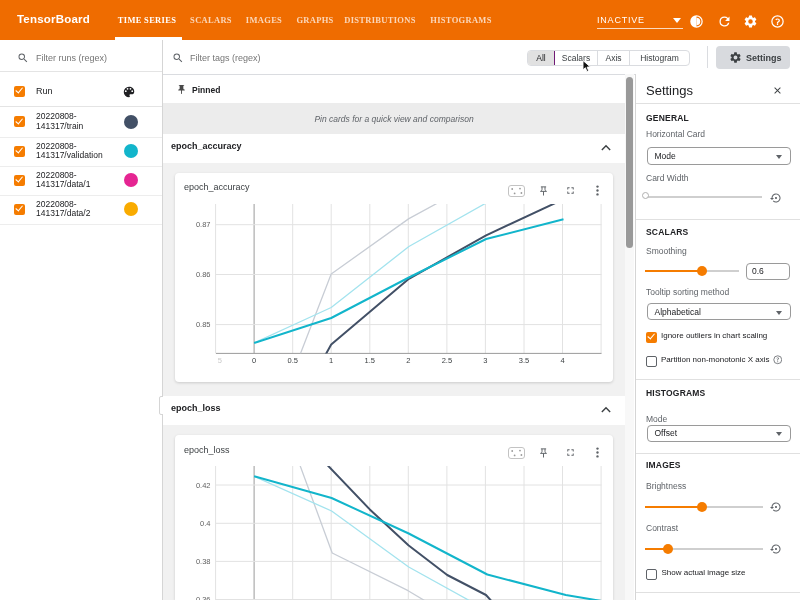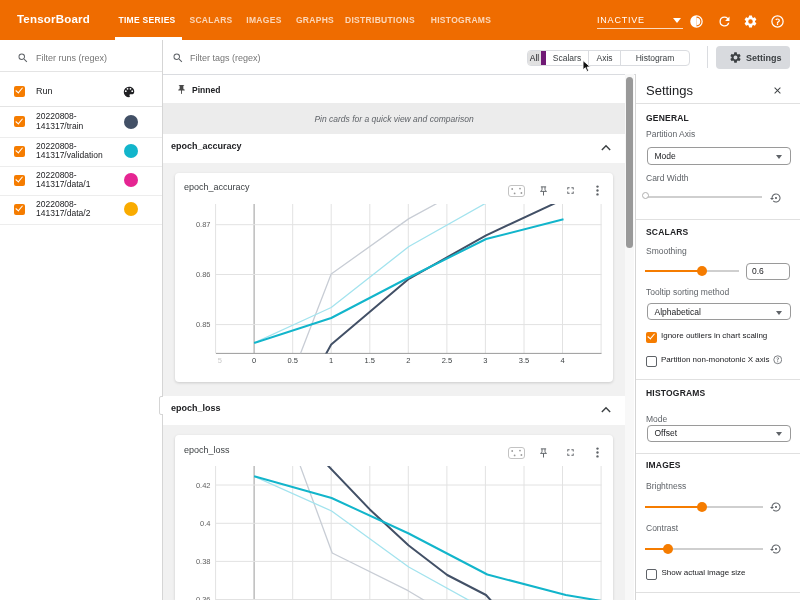--- a/index.html
+++ b/index.html
@@ -6,21 +6,21 @@
   html,body { width:800px; height:600px; overflow:hidden; }
   body { font-family:"Liberation Sans", sans-serif; background:#fff; }
   #app { position:relative; width:800px; height:600px; overflow:hidden; }
   .abs { position:absolute; white-space:nowrap; }
   .chk { position:absolute; width:11px; height:11px; background:#f57c00; border-radius:2px; }
   .chk::after { content:""; position:absolute; left:3px; top:0.6px; width:3.2px; height:6.4px; border:solid #fff; border-width:0 1.6px 1.6px 0; transform:rotate(40deg); }
   .chkoff { position:absolute; width:11px; height:11px; border:1.6px solid #5f6368; border-radius:2px; background:#fff; }
   .selbox { position:absolute; border:1px solid #9a9a9a; border-radius:4px; font-size:8.5px; color:#202124; display:flex; align-items:center; padding-left:7px; background:#fff; white-space:nowrap; }
   .selbox::after { content:""; position:absolute; right:8px; top:6.5px; width:0; height:0; border-left:3.8px solid transparent; border-right:3.8px solid transparent; border-top:4.2px solid #5f6368; }
   .dot { position:absolute; width:14px; height:14px; border-radius:50%; }
-  .tab { position:absolute; top:0; height:40px; display:flex; align-items:center; font-size:8.5px; font-weight:700; letter-spacing:.3px; transform:translateX(-50%); }
+  .tab { position:absolute; top:0; height:40px; display:flex; align-items:center; font-size:8.5px; font-weight:700; letter-spacing:.3px; transform:translateX(-50%);font-family:Liberation Serif, serif; }
   .slab { position:absolute; font-size:8.5px; color:#5f6368; }
   .shead { position:absolute; font-size:8.5px; font-weight:700; color:#202124; letter-spacing:.2px; }
   .clab { position:absolute; font-size:8px; color:#202124; }
 </style>
 </head>
 <body>
 <div id="app">
 
   <div class="abs" style="left:0;top:0;width:800px;height:40px;background:#ef6c00;"></div>
   <div class="abs" style="left:17px;top:13px;color:#fff;font-size:11.5px;font-weight:700;letter-spacing:.2px;">TensorBoard</div>
@@ -86,21 +86,21 @@
   <div class="abs" style="left:158.5px;top:396px;width:6px;height:19px;background:#fff;border:1px solid #d5d5d5;border-radius:2px;"></div>
 
   <div class="abs" style="left:163px;top:40px;width:637px;height:34px;background:#fff;"></div>
   <div class="abs" style="left:163px;top:74px;width:637px;height:1px;background:#dadce0;"></div>
   <svg class="abs" style="left:172px;top:52px;" width="12" height="12" viewBox="0 0 24 24">
       <path fill="#5f6368" d="M15.5 14h-.79l-.28-.27A6.47 6.47 0 0 0 16 9.5 6.5 6.5 0 1 0 9.5 16c1.61 0 3.09-.59 4.23-1.57l.27.28v.79l5 4.99L20.49 19l-4.99-5zm-6 0C7 14 5 12 5 9.5S7 5 9.5 5 14 7 14 9.5 12 14 9.5 14z"></path>
     </svg>
   <div class="abs" style="left:190px;top:53px;font-size:9px;color:#757575;">Filter tags (regex)</div>
 
   <div class="abs" style="left:527px;top:50px;width:163px;height:16px;border:1px solid #dadce0;border-radius:4px;display:flex;background:#fff;">
-    <div style="width:18px;background:#e1e1e1;border-right:5px solid #701a75;display:flex;align-items:center;justify-content:center;font-size:8.5px;color:#202124;border-radius:3px 0 0 3px;">All</div>
+    <div style="width:27px;background:#e1e1e1;border-right:1px solid #701a75;display:flex;align-items:center;justify-content:center;font-size:8.5px;color:#202124;border-radius:3px 0 0 3px;">All</div>
     <div style="width:43px;border-right:1px solid #dadce0;display:flex;align-items:center;justify-content:center;font-size:8.5px;color:#3c4043;">Scalars</div>
     <div style="width:32px;border-right:1px solid #dadce0;display:flex;align-items:center;justify-content:center;font-size:8.5px;color:#3c4043;">Axis</div>
     <div style="flex:1;display:flex;align-items:center;justify-content:center;font-size:8.5px;color:#3c4043;">Histogram</div>
   </div>
   <div class="abs" style="left:707px;top:46px;width:1px;height:22px;background:#dadce0;"></div>
   <div class="abs" style="left:716px;top:45.5px;width:74px;height:23px;background:#d8dade;border-radius:4px;"></div>
   <svg class="abs" style="left:728.5px;top:50.5px;" width="13" height="13" viewBox="0 0 24 24">
       <path fill="#3c4043" d="M19.14 12.94c.04-.3.06-.61.06-.94 0-.32-.02-.64-.07-.94l2.03-1.58a.49.49 0 0 0 .12-.61l-1.92-3.32a.49.49 0 0 0-.59-.22l-2.39.96a7 7 0 0 0-1.62-.94l-.36-2.54a.48.48 0 0 0-.48-.41h-3.84a.48.48 0 0 0-.47.41l-.36 2.54c-.59.24-1.13.57-1.62.94l-2.39-.96a.48.48 0 0 0-.59.22L2.74 8.87c-.12.21-.08.47.12.61l2.03 1.58c-.05.3-.09.63-.09.94s.02.64.07.94l-2.03 1.58a.49.49 0 0 0-.12.61l1.92 3.32c.12.22.37.29.59.22l2.39-.96c.5.38 1.03.7 1.62.94l.36 2.54c.05.24.24.41.48.41h3.84c.24 0 .44-.17.47-.41l.36-2.54c.59-.24 1.13-.56 1.62-.94l2.39.96c.22.08.47 0 .59-.22l1.92-3.32a.49.49 0 0 0-.12-.61l-2.01-1.58zM12 15.6A3.61 3.61 0 0 1 8.4 12 3.61 3.61 0 0 1 12 8.4a3.61 3.61 0 0 1 3.6 3.6 3.61 3.61 0 0 1-3.6 3.6z"></path>
     </svg>
   <div class="abs" style="left:746px;top:52.5px;font-size:9px;font-weight:700;color:#3c4043;">Settings</div>
@@ -252,21 +252,21 @@
   <div class="abs" style="left:626px;top:77px;width:7px;height:171px;background:#999;border-radius:3.5px;"></div>
 
   <div class="abs" style="left:635px;top:74px;width:165px;height:526px;background:#fff;border-left:1px solid #d5d5d5;"></div>
   <div class="abs" style="left:646px;top:83px;font-size:13px;color:#202124;">Settings</div>
   <svg class="abs" style="left:772px;top:84.5px;" width="11" height="11" viewBox="0 0 24 24">
       <path fill="#3c4043" d="M19 6.41L17.59 5 12 10.59 6.41 5 5 6.41 10.59 12 5 17.59 6.41 19 12 13.41 17.59 19 19 17.59 13.41 12z"></path>
     </svg>
   <div class="abs" style="left:636px;top:103px;width:164px;height:1px;background:#e0e0e0;"></div>
 
   <div class="shead" style="left:646px;top:112.5px;">GENERAL</div>
-  <div class="slab" style="left:646px;top:129px;">Partition Axis</div>
+  <div class="slab" style="left:646px;top:129px;">Horizontal Card</div>
   <div class="selbox" style="left:646.5px;top:147px;width:144px;height:17.5px;">Mode</div>
   <div class="slab" style="left:646px;top:172.5px;">Card Width</div>
 
   <div class="abs" style="left:645px;top:195.5px;width:117px;height:2px;background:#cfcfcf;"></div>
   <div class="abs" style="left:641.5px;top:192px;width:7px;height:7px;border:1.6px solid #b0b0b0;border-radius:50%;background:#fff;"></div>
   <svg class="abs" style="left:769.5px;top:191.5px;" width="12" height="12" viewBox="0 0 24 24">
       <path fill="#5f6368" d="M14 12c0-1.1-.9-2-2-2s-2 .9-2 2 .9 2 2 2 2-.9 2-2zm-2-9a9 9 0 0 0-9 9H0l4 4 4-4H5a7 7 0 1 1 2.1 5L5.7 18.4A9 9 0 1 0 12 3z"></path>
     </svg>
   <div class="abs" style="left:636px;top:218.5px;width:164px;height:1px;background:#e0e0e0;"></div>
 

